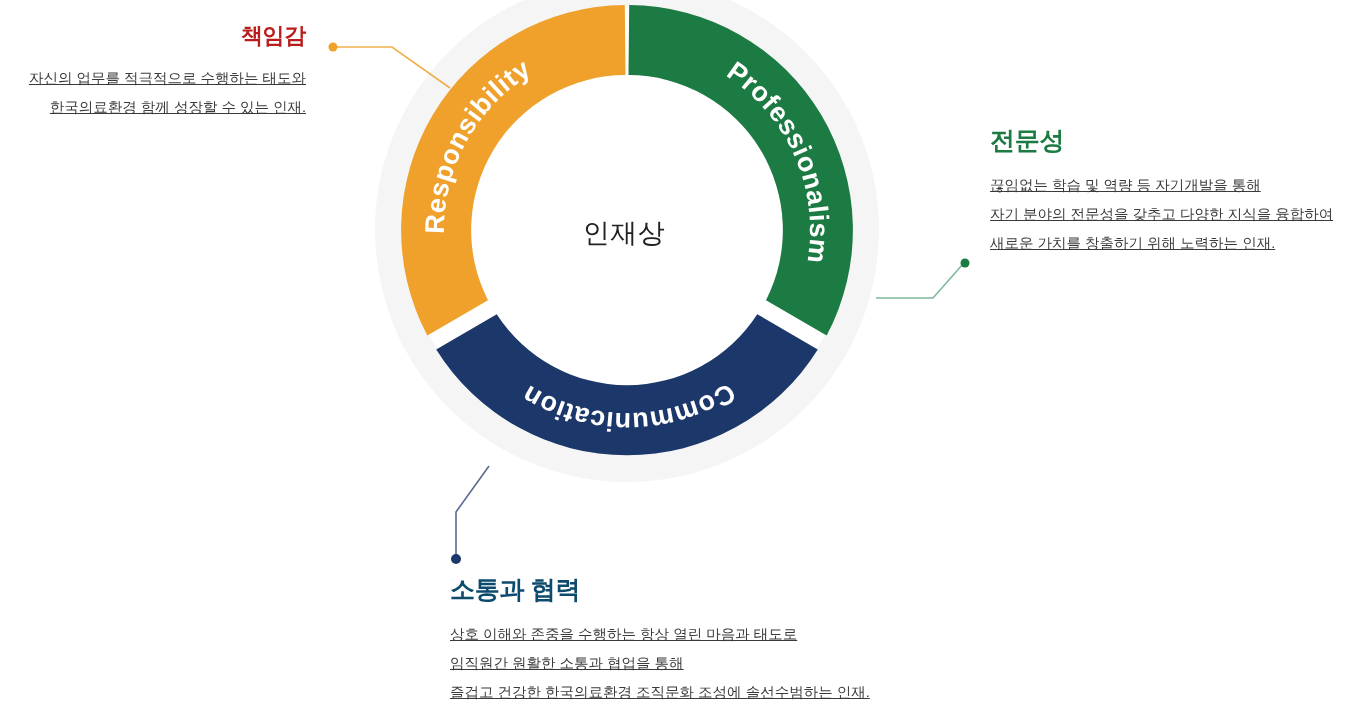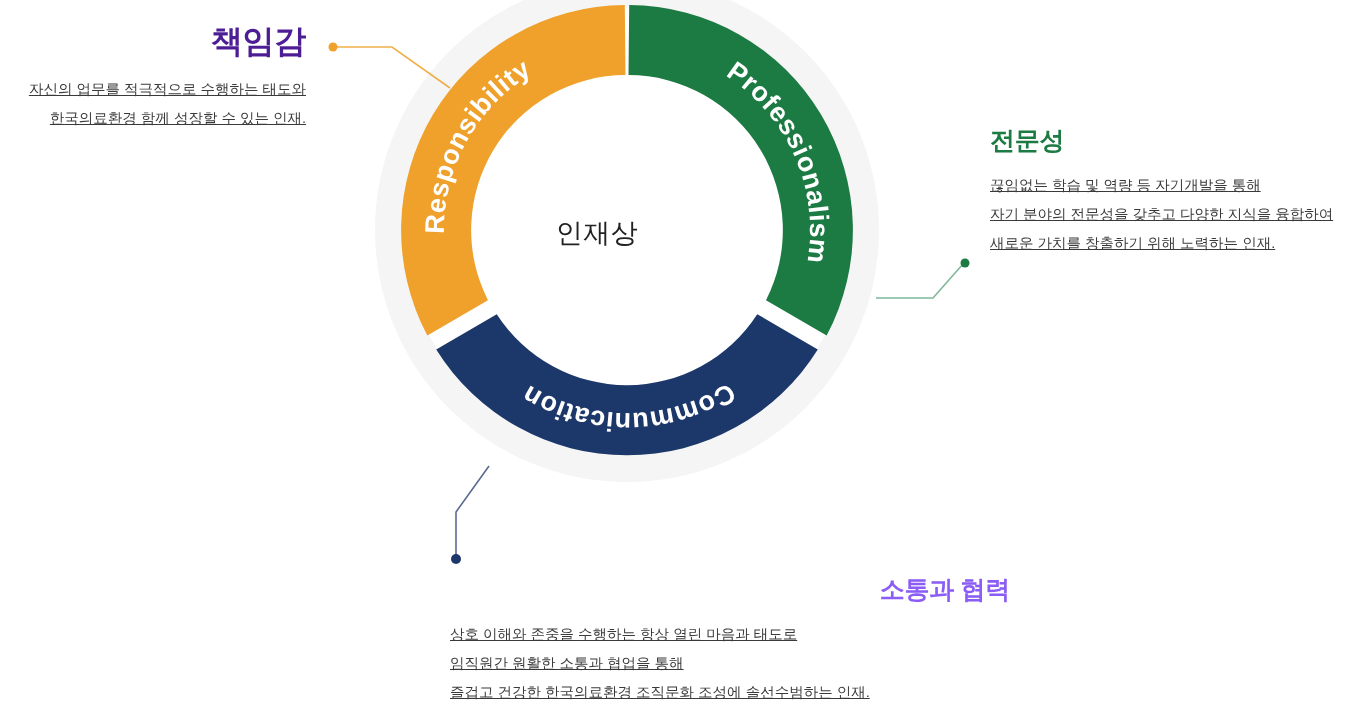--- a/index.html
+++ b/index.html
@@ -28,21 +28,21 @@
     position: absolute;
     left: 375px;
     top: -22px;
     width: 504px;
     height: 504px;
   }
   .donut-wrap svg { display: block; }
 
   .center-label {
     position: absolute;
-    left: 477px;
+    left: 504px;
     top: 215px;
     width: 240px;
     text-align: center;
     font-size: 27px;
     color: #222222;
     letter-spacing: 0.5px;
     font-family: "Liberation Sans", "DejaVu Sans", sans-serif;
   }
 
   
@@ -64,39 +64,39 @@
     text-decoration: underline;
   }
 
   
   #callout-responsibility {
     left: 0px;
     top: 24px;
     width: 306px;
     text-align: right;
   }
-  #callout-responsibility h3 { color: #4c1d95; font-size: 32px; }
+  #callout-responsibility h3 { color: #b91c1c; font-size: 22px; }
 
   
   #callout-professionalism {
     left: 990px;
     top: 127px;
     width: 380px;
     text-align: left;
   }
   #callout-professionalism h3 { color: #1c7a43; }
 
   
   #callout-communication {
     left: 450px;
     top: 576px;
     width: 560px;
     text-align: left;
   }
-  #callout-communication h3 { color: #8b5cf6; text-align: right; }
+  #callout-communication h3 { color: #0c4a6e; }
 
   .callout-body { }
 
   
   .connectors {
     position: absolute;
     left: 0; top: 0;
     width: 1365px; height: 716px;
     pointer-events: none;
   }

